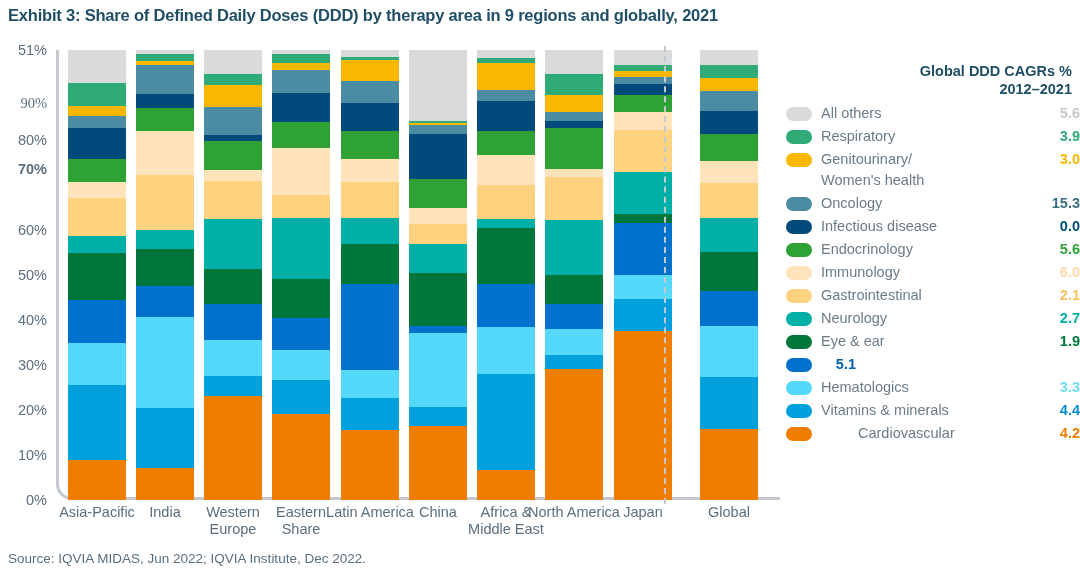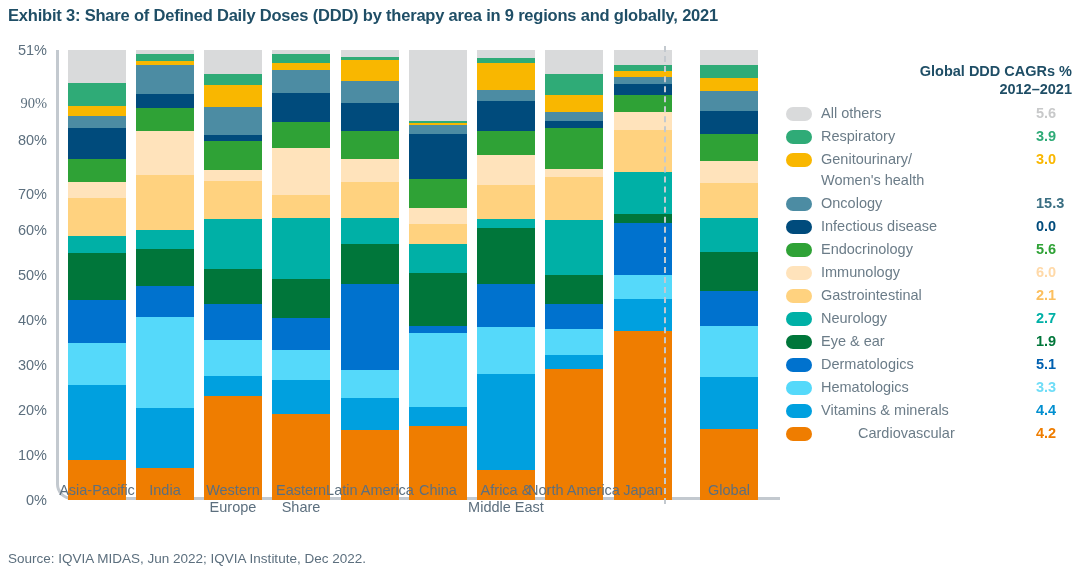--- a/index.html
+++ b/index.html
@@ -43,21 +43,21 @@
     border-left: 2.5px dashed #c3c9cf;
   }
 
   .bar {
     position: absolute; bottom: 0; width: 58px;
     display: flex; flex-direction: column-reverse;
   }
   .seg { width: 100%; }
 
   .xlabel {
-    position: absolute; top: 432px; width: 92px;
+    position: absolute; top: 454px; width: 92px;
     text-align: center; font-size: 14.5px; color: #5c6f7e;
     line-height: 17px;
   }
 
   
   .legend {
     position: absolute; left: 786px; top: 62px; width: 294px;
   }
   .legend-head {
     font-size: 14.5px; font-weight: bold; color: #1f4e66;
@@ -71,41 +71,41 @@
   .swatch {
     width: 26px; height: 14px; border-radius: 7px;
     flex: 0 0 26px; margin-top: 4px;
   }
   .llabel {
     margin-left: 9px; font-size: 14.5px; color: #6b7c88;
     line-height: 21px; flex: 1 1 auto;
   }
   .lval {
     font-size: 14.5px; font-weight: bold; line-height: 21px;
-    width: 44px; flex: 0 0 44px;
+    width: 44px; text-align: right; flex: 0 0 44px;
   }
 </style>
 </head>
 <body>
 
 <div id="root">
 
   <div class="title">Exhibit 3: Share of Defined Daily Doses (DDD) by therapy area in 9 regions and globally, 2021</div>
 
   <div class="plot">
     <div class="axis-frame"></div>
     <div id="yticks">
         <div class="ytick" style="top: 450px;">0%</div>
         <div class="ytick" style="top: 405px;">10%</div>
         <div class="ytick" style="top: 360px;">20%</div>
         <div class="ytick" style="top: 315px;">30%</div>
         <div class="ytick" style="top: 270px;">40%</div>
         <div class="ytick" style="top: 225px;">50%</div>
         <div class="ytick" style="top: 180px;">60%</div>
-        <div class="ytick" style="top: 144px;">70%</div>
+        <div class="ytick" style="top: 119px; font-weight: bold;">70%</div>
         <div class="ytick" style="top: 90px;">80%</div>
         <div class="ytick" style="top: 53px; font-family: Liberation Serif, serif;">90%</div>
         <div class="ytick" style="top: 0px;">51%</div>
       </div>
     <div id="bars">
         <div class="bar" style="left: 12px; height: 450px;">
           <div class="seg" style="background: rgb(239, 125, 0); height: 40.0092px;"></div>
           <div class="seg" style="background: rgb(0, 160, 223); height: 74.6563px;"></div>
           <div class="seg" style="background: rgb(85, 217, 250); height: 42.0715px;"></div>
           <div class="seg" style="background: rgb(0, 114, 206); height: 43.7214px;"></div>
@@ -332,21 +332,20 @@
           <div class="llabel" style="white-space: pre-line;">Neurology</div>
           <div class="lval" style="color: rgb(0, 176, 166);">2.7</div>
         </div>
         <div class="lrow">
           <div class="swatch" style="background: rgb(0, 118, 58);"></div>
           <div class="llabel" style="white-space: pre-line;">Eye &amp; ear</div>
           <div class="lval" style="color: rgb(0, 118, 58);">1.9</div>
         </div>
         <div class="lrow">
           <div class="swatch" style="background: rgb(0, 114, 206);"></div>
-          <div class="llabel" style="white-space: pre-line;">Dermatologics</div>
           <div class="lval" style="color: rgb(0, 96, 176);">5.1</div>
         </div>
         <div class="lrow">
           <div class="swatch" style="background: rgb(85, 217, 250);"></div>
           <div class="llabel" style="white-space: pre-line;">Hematologics</div>
           <div class="lval" style="color: rgb(111, 221, 247);">3.3</div>
         </div>
         <div class="lrow">
           <div class="swatch" style="background: rgb(0, 160, 223);"></div>
           <div class="llabel" style="white-space: pre-line;">Vitamins &amp; minerals</div>

